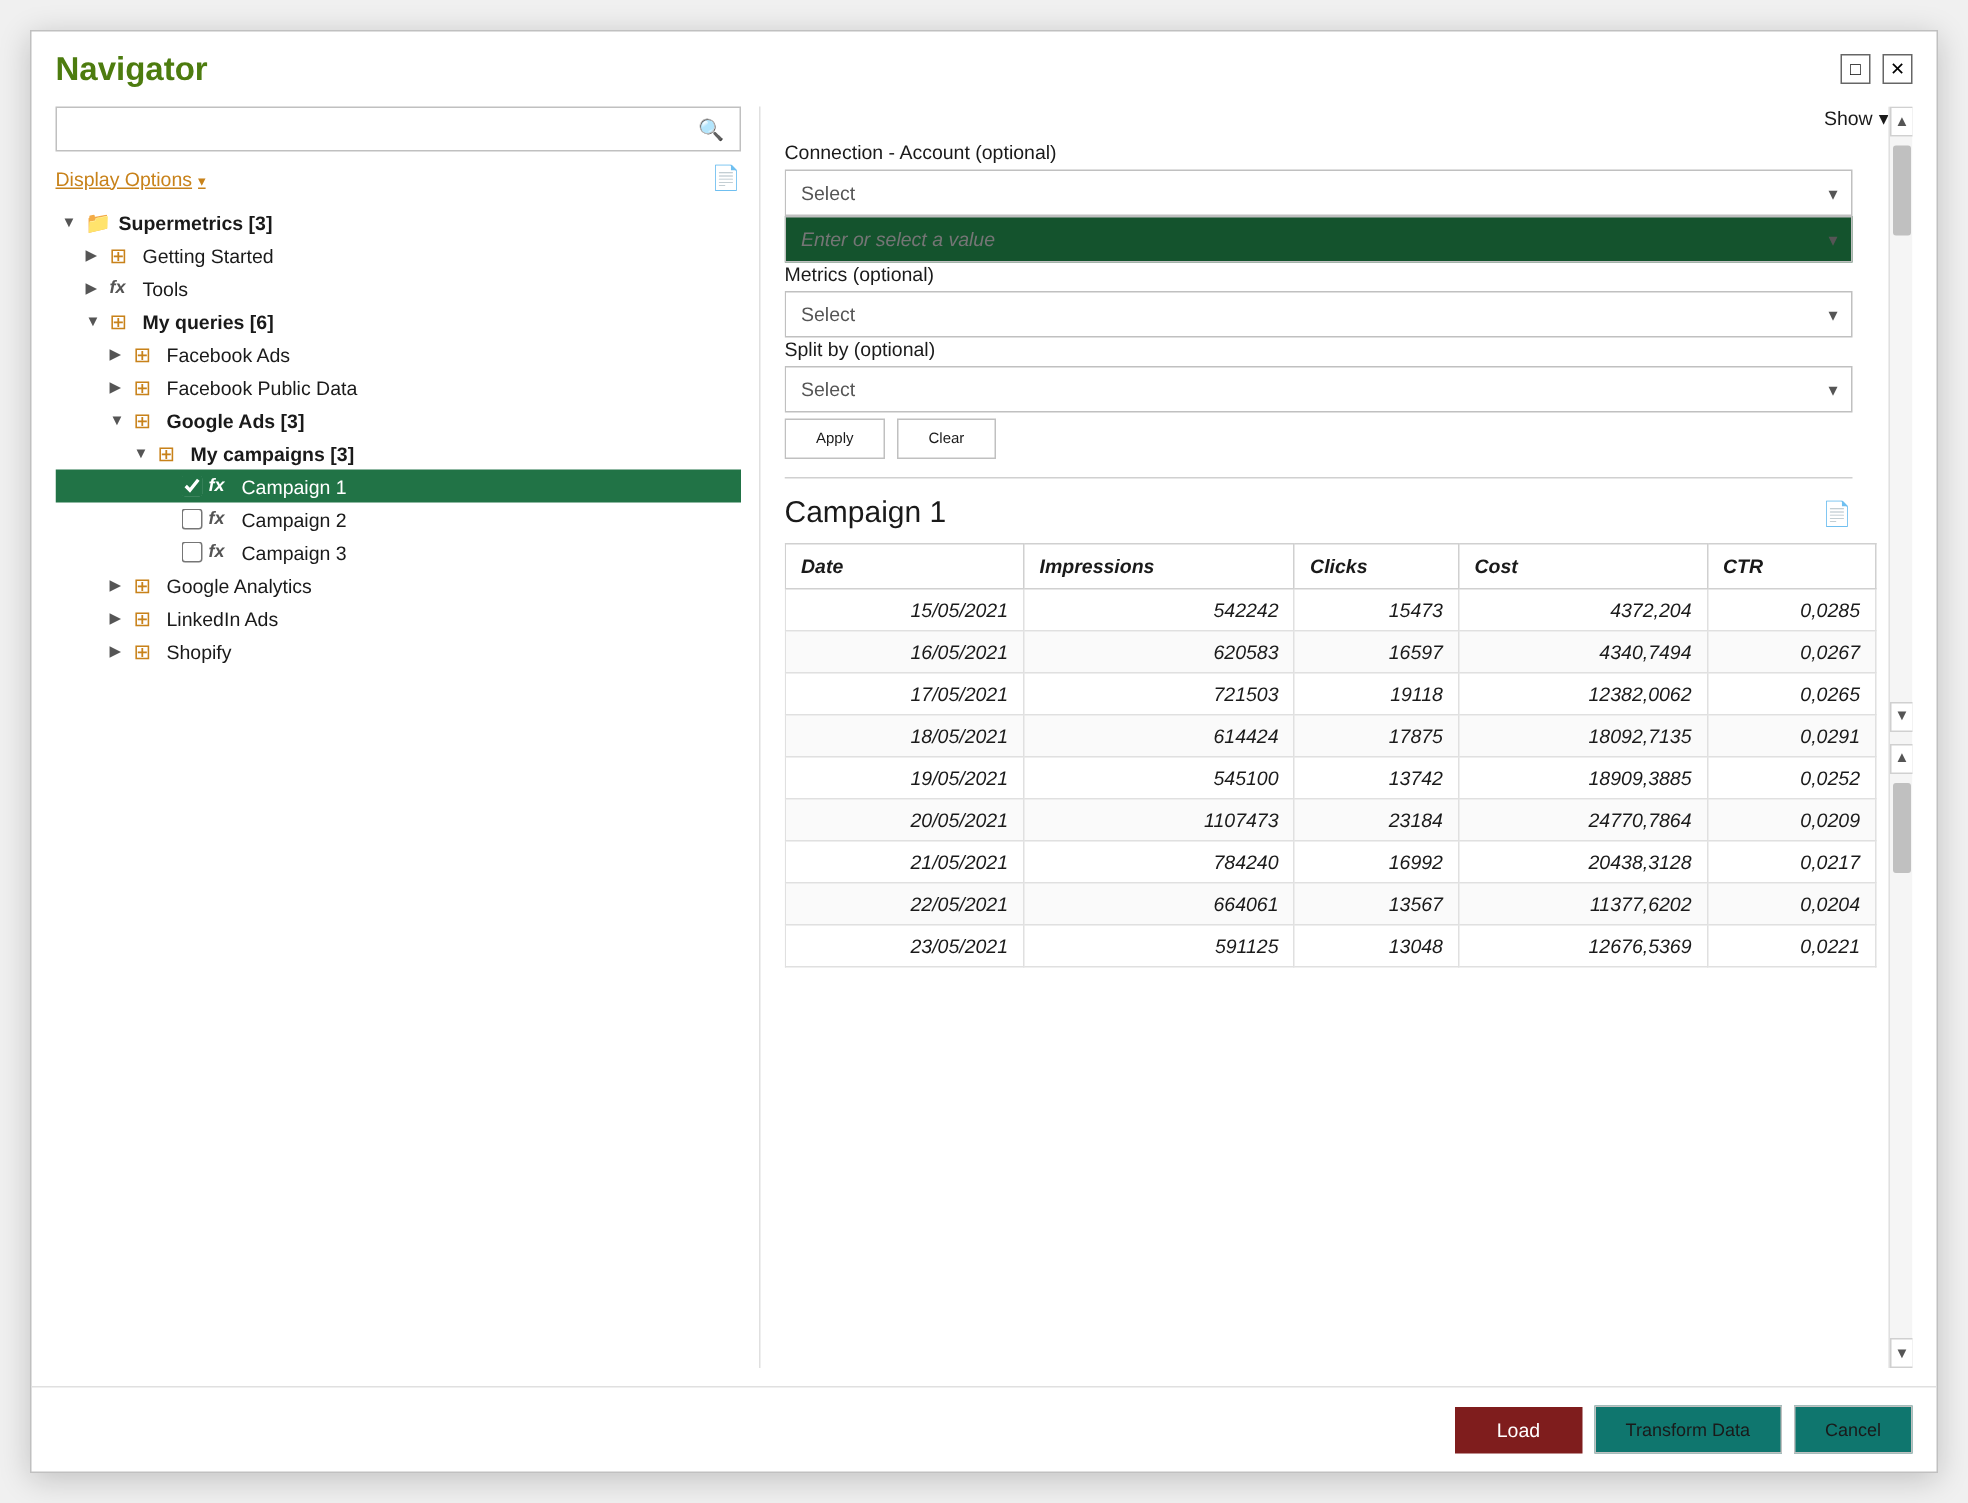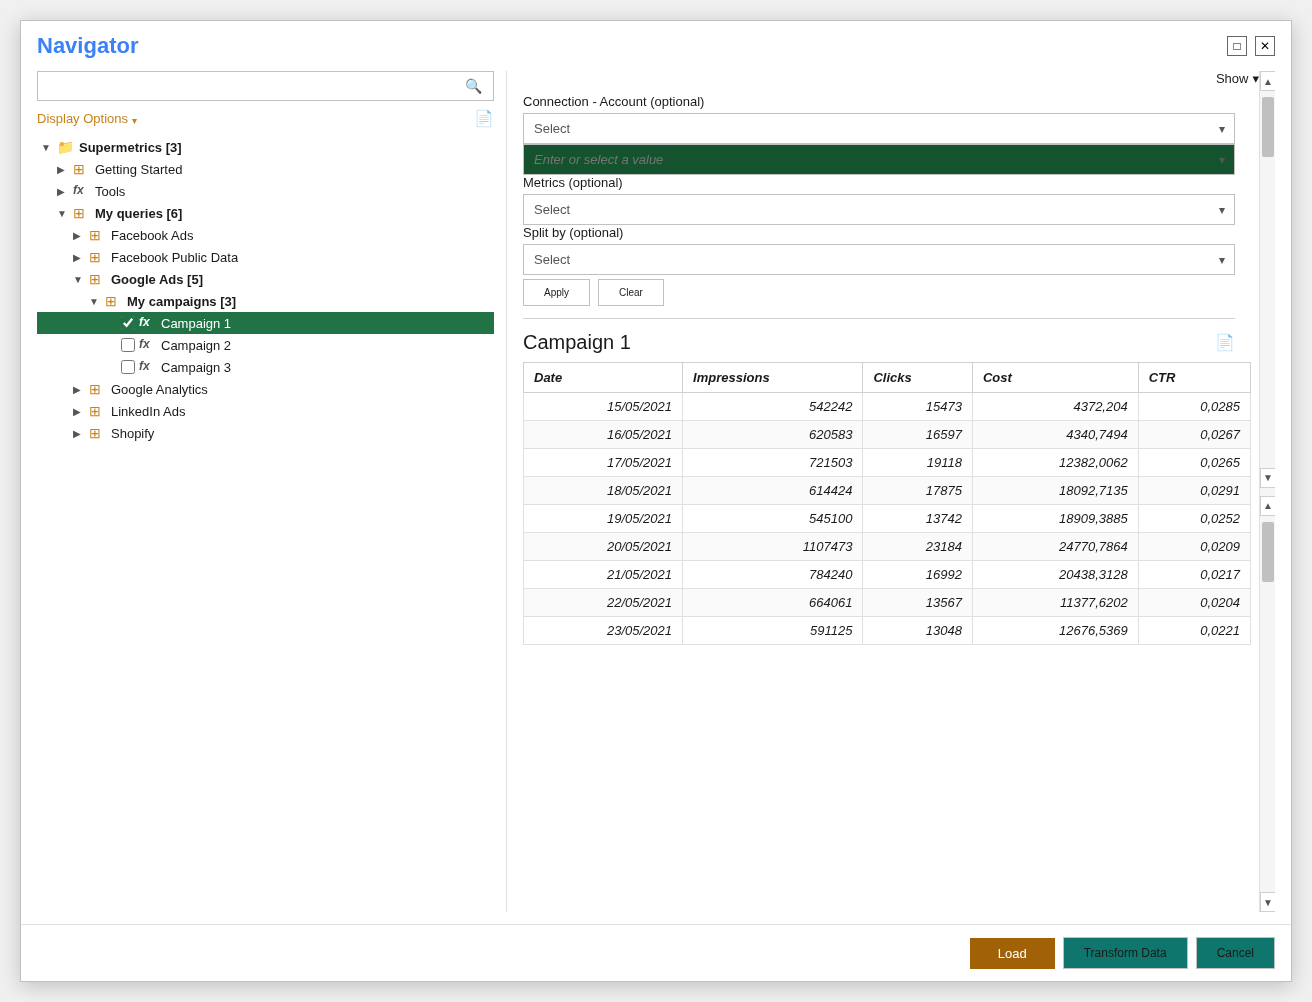--- a/index.html
+++ b/index.html
@@ -25,21 +25,21 @@
     .title-bar {
       display: flex;
       align-items: center;
       justify-content: space-between;
       padding: 12px 16px 0 16px;
       flex-shrink: 0;
     }
     .title-bar-title {
       font-size: 22px;
       font-weight: 600;
-      color: #3b82f6;
+      color: #4d7c0f;
     }
     .title-bar-controls {
       display: flex;
       gap: 8px;
     }
     .title-btn {
       width: 20px;
       height: 20px;
       border: 1px solid #666;
       background: transparent;
@@ -97,20 +97,21 @@
     .display-options-btn {
       display: flex;
       align-items: flex-end;
       gap: 4px;
       color: #c8821a;
       font-size: 13px;
       background: transparent;
       border: none;
       cursor: pointer;
       font-weight: 500;
+      text-decoration: underline;
     }
     .display-options-icon {
       font-size: 10px;
     }
     .export-icon-btn {
       background: transparent;
       border: none;
       cursor: pointer;
       font-size: 16px;
       color: #555;
@@ -323,21 +324,21 @@
       display: flex;
       justify-content: flex-end;
       align-items: center;
       gap: 8px;
       padding: 12px 16px;
       border-top: 1px solid #e0e0e0;
       flex-shrink: 0;
     }
     .btn-load {
       padding: 8px 28px;
-      background: #a16207;
+      background: #7f1d1d;
       color: #fff;
       border: none;
       font-size: 13px;
       cursor: pointer;
       font-weight: 500;
     }
     .btn-transform, .btn-cancel {
       padding: 8px 20px;
       background: #0f766e;
       color: #1a1a1a;
@@ -459,21 +460,21 @@
 
         <div class="tree-item indent-2">
           <span class="tree-arrow">▶</span>
           <span class="tree-icon icon-table">⊞</span>
           <span class="item-label">Facebook Public Data</span>
         </div>
 
         <div class="tree-item indent-2">
           <span class="tree-arrow">▼</span>
           <span class="tree-icon icon-table">⊞</span>
-          <span class="item-label bold">Google Ads [5]</span>
+          <span class="item-label bold">Google Ads [3]</span>
         </div>
 
         <div class="tree-item indent-3">
           <span class="tree-arrow">▼</span>
           <span class="tree-icon icon-table">⊞</span>
           <span class="item-label bold">My campaigns [3]</span>
         </div>
 
         <div class="tree-item indent-4 selected">
           <span class="tree-arrow" style="color:#fff;"></span>

